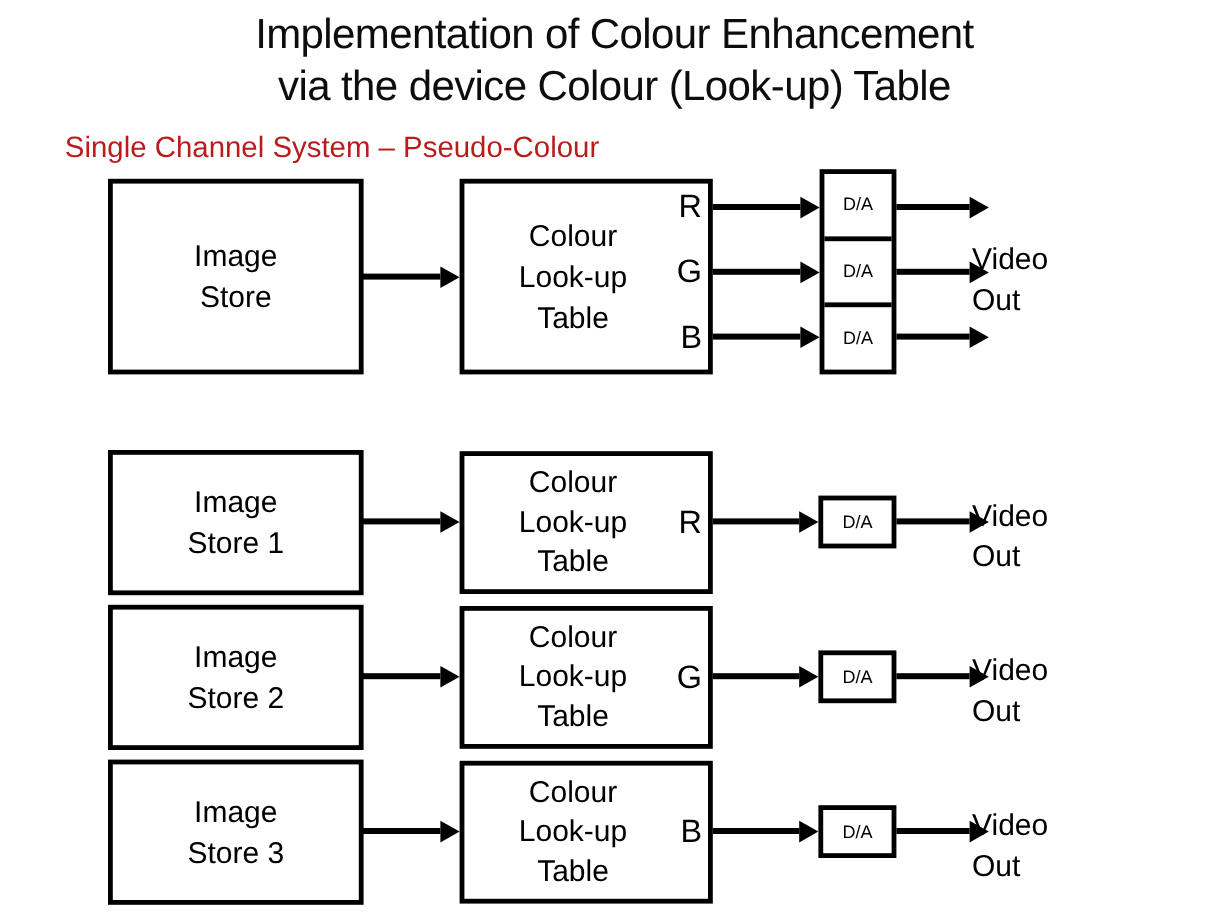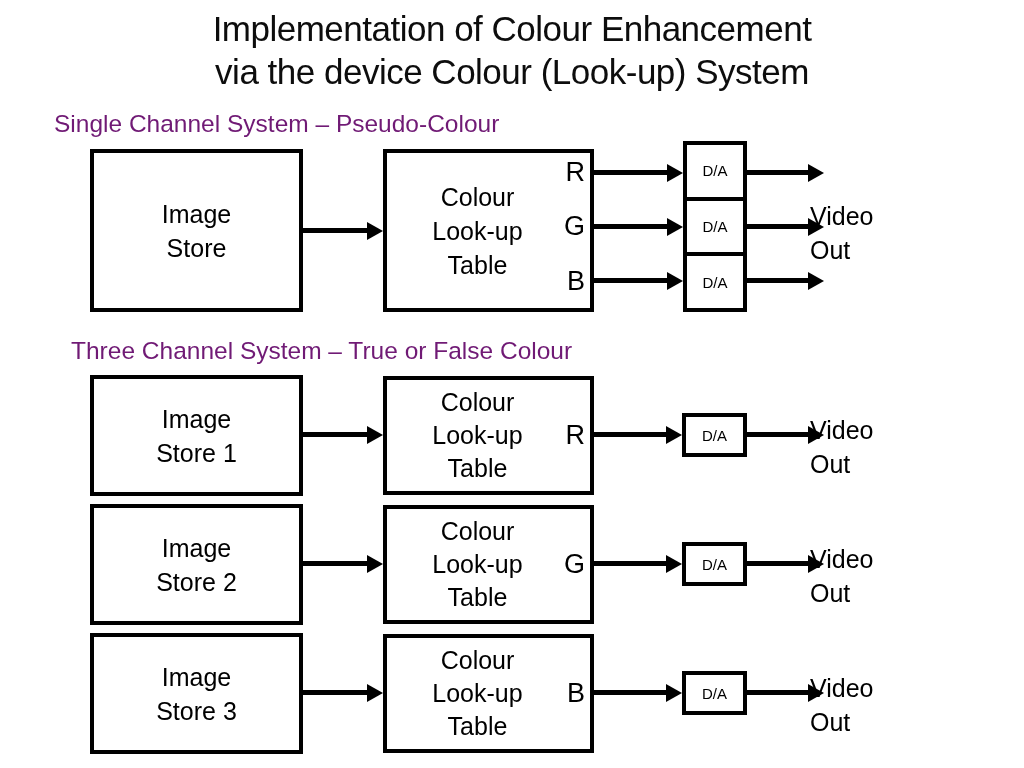--- a/index.html
+++ b/index.html
@@ -12,21 +12,21 @@
   }
   .slide { position: relative; width: 1024px; height: 768px; background: #ffffff; padding-left: 10px; }
 
   .title {
     position: absolute; left: 0; top: 7px; width: 1024px;
     text-align: center; font-size: 35px; line-height: 43px; color: #0d0d0d;
     letter-spacing: -0.5px;
   }
   .heading {
     position: absolute; font-size: 24.5px; line-height: 28px;
-    color: #701a75; white-space: nowrap;
+    color: #b91c1c; white-space: nowrap;
   }
   .box {
     position: absolute; box-sizing: border-box;
     border: 4px solid #000; background: #fff;
     display: flex; align-items: center; justify-content: center;
     text-align: center;
   }
   .lbl { font-size: 25px; line-height: 34px; white-space: pre-line; }
   .lbl.lh33 { line-height: 33px; }
   .clt-pad { box-sizing: border-box; width: 100%; padding-right: 22px; }
@@ -69,21 +69,21 @@
     font-size: 25px; line-height: 34px; white-space: pre-line;
   }
 </style>
 </head>
 <body>
 
 <div class="slide">
 
   <div class="title">
     <div>Implementation of Colour Enhancement</div>
-    <div>via the device Colour (Look-up) System</div>
+    <div>via the device Colour (Look-up) Table</div>
   </div>
 
   <div class="heading" style="left:54px; top:110px;">Single Channel System – Pseudo-Colour</div>
 
   <div class="box" style="left:90px; top:149px; width:213px; height:163px;">
     <div class="lbl">Image
 Store</div>
   </div>
 
   <div class="box" style="left:383px; top:149px; width:211px; height:163px;">
@@ -105,21 +105,20 @@
   <div class="arrow" style="left:594px; top:170px; width:73px;"></div>
   <div class="arrow" style="left:594px; top:224px; width:73px;"></div>
   <div class="arrow" style="left:594px; top:278px; width:73px;"></div>
   <div class="arrow" style="left:747px; top:170px; width:61px;"></div>
   <div class="arrow" style="left:747px; top:224px; width:61px;"></div>
   <div class="arrow" style="left:747px; top:278px; width:61px;"></div>
 
   <div class="vout" style="left:810px; top:199px;">Video
 Out</div>
 
-  <div class="heading" style="left:71px; top:337px;">Three Channel System – True or False Colour</div>
 
   <div class="box" style="left:90px; top:375px; width:213px; height:121px;">
     <div class="lbl">Image
 Store 1</div>
   </div>
   <div class="box" style="left:383px; top:376px; width:211px; height:119px;">
     <div class="lbl lh33 clt-pad">Colour
 Look-up
 Table</div>
   </div>

